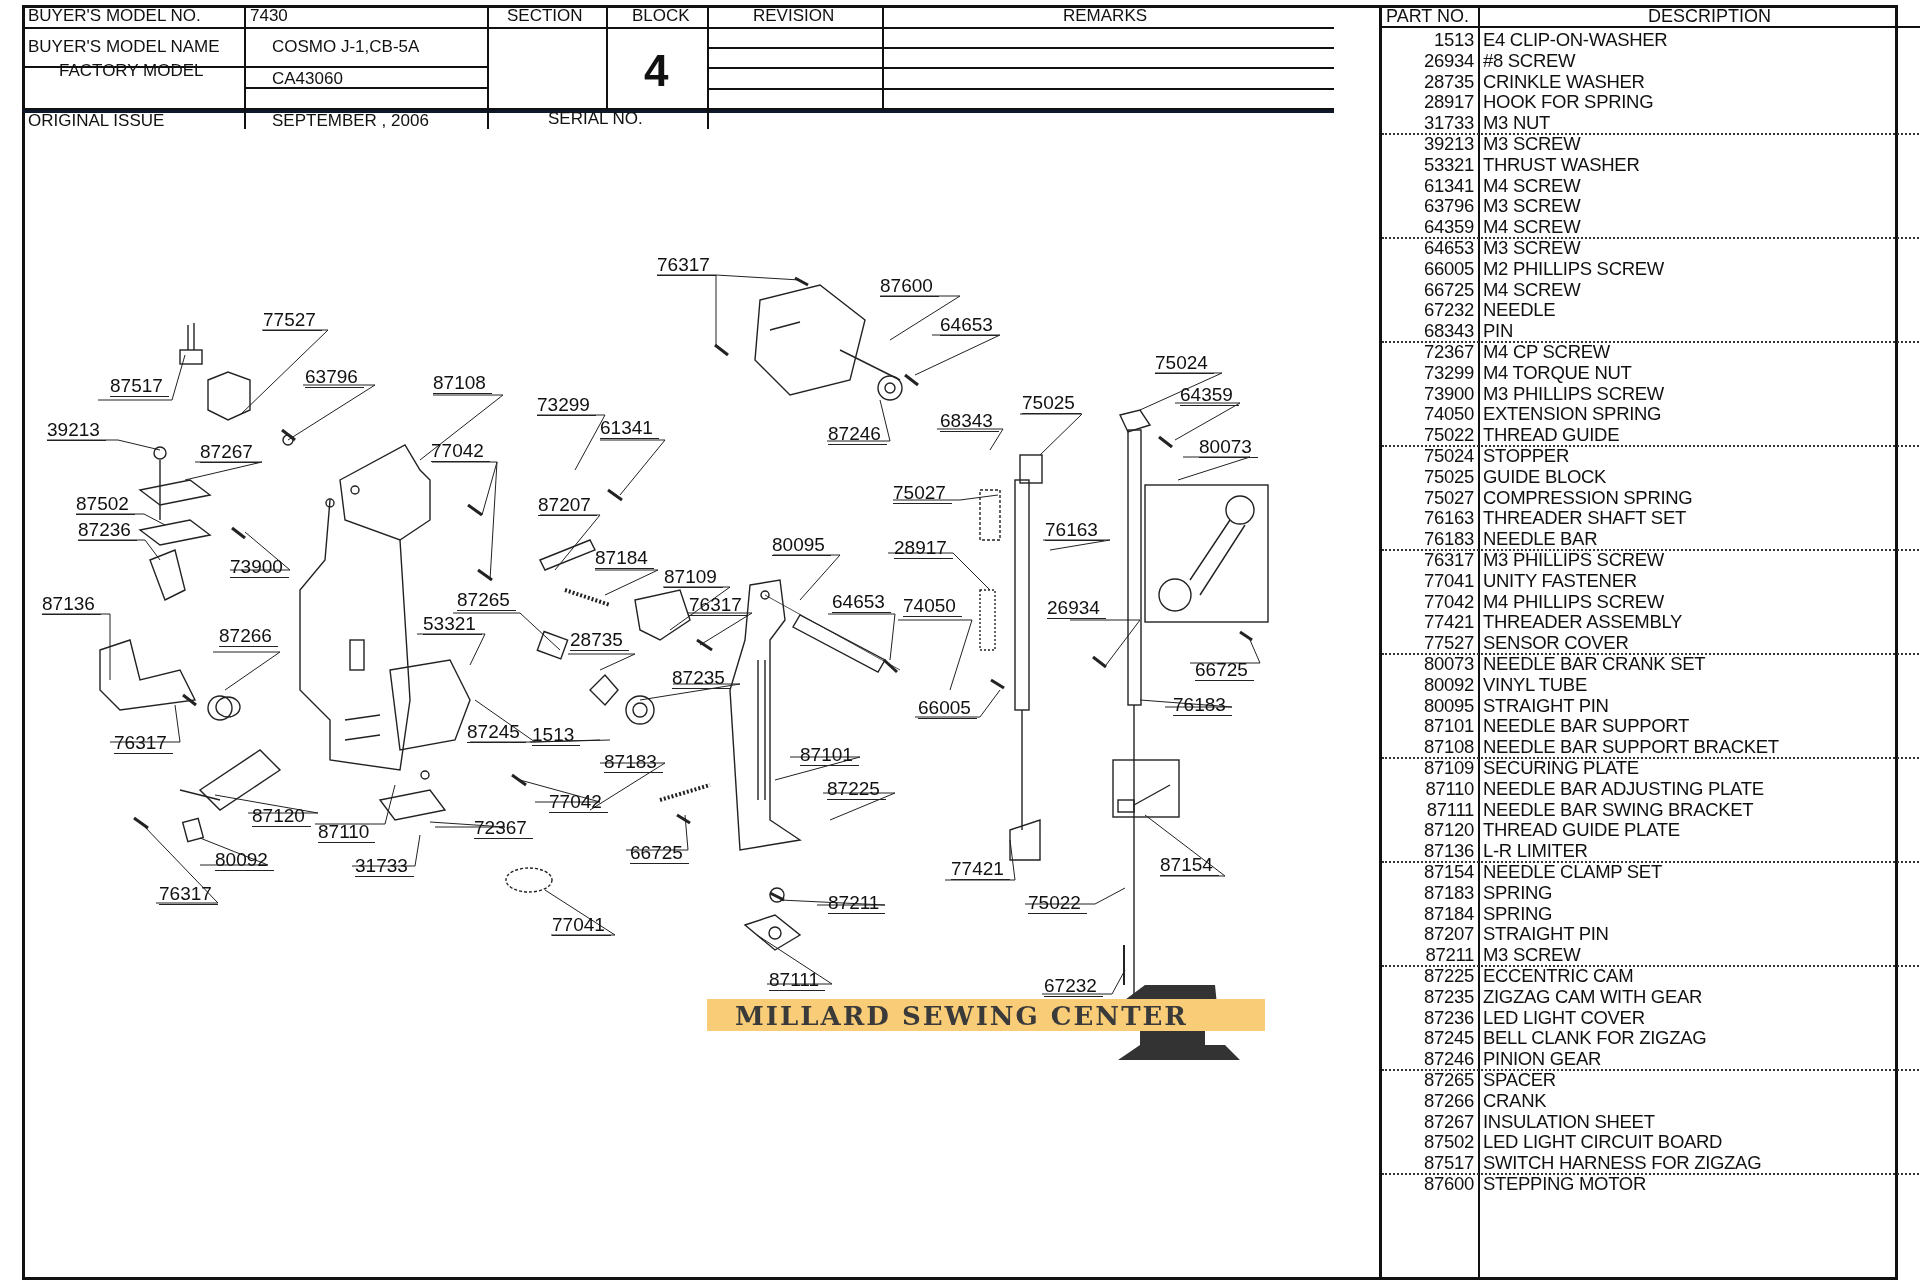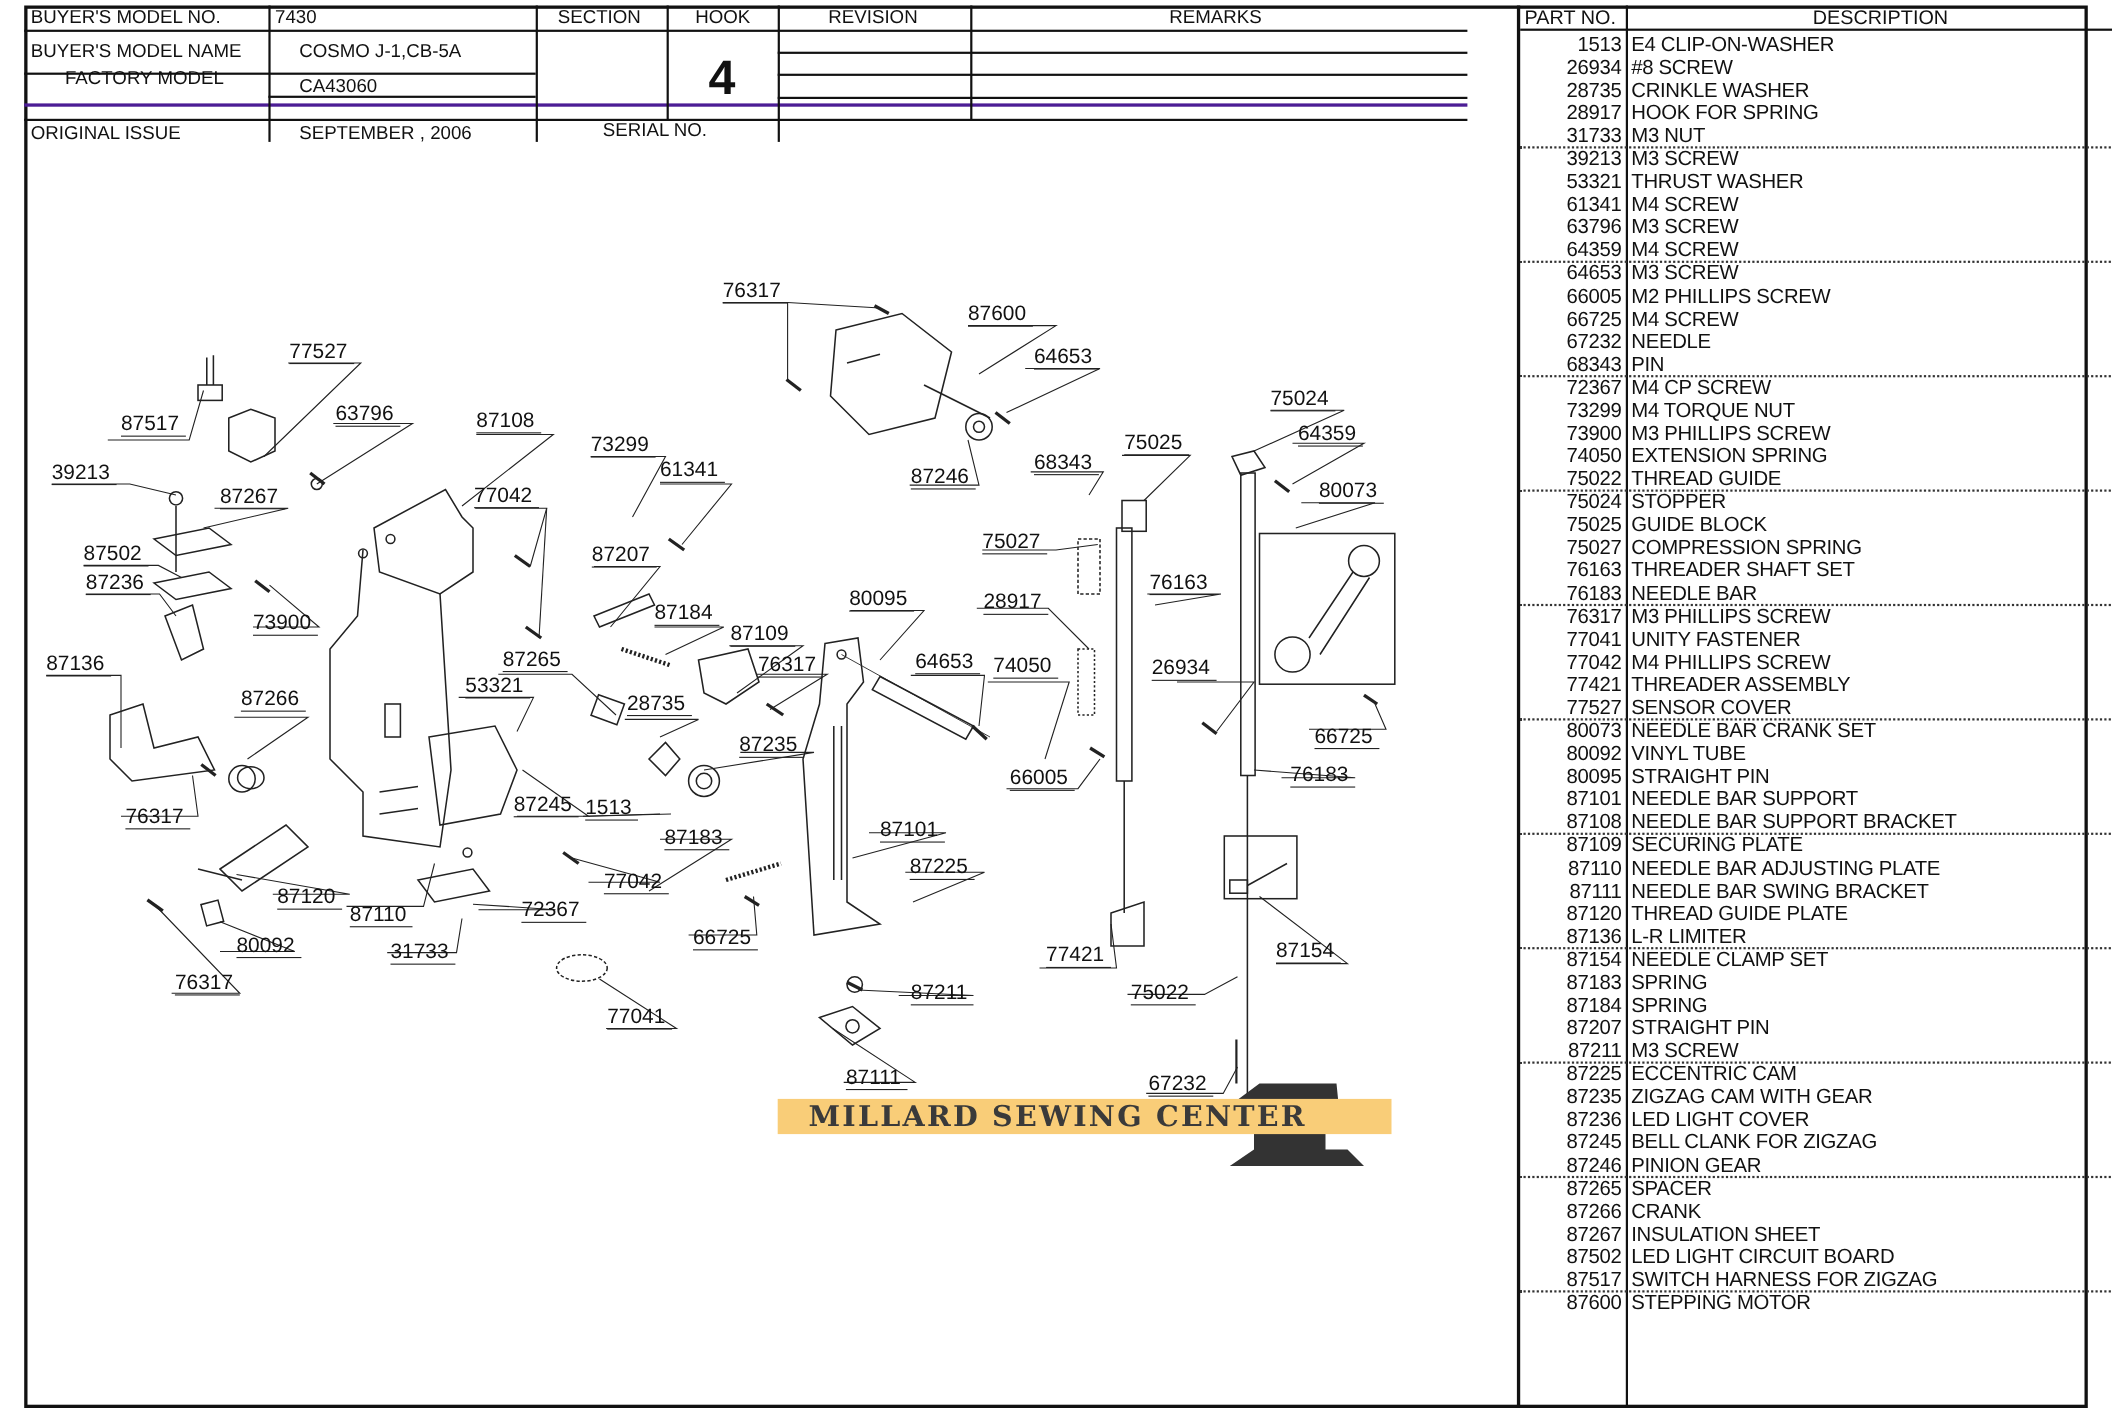--- a/index.html
+++ b/index.html
@@ -1,19 +1,19 @@
 <!DOCTYPE html>
 <html><head>
 <meta charset="utf-8">
 <style>
   html,body{margin:0;padding:0;background:#fff;}
   body{width:1920px;height:1283px;position:relative;overflow:hidden;font-family:"Liberation Sans",sans-serif;color:#111;}
   .frame{position:absolute;left:22px;top:5px;width:1876px;height:1275px;border:3px solid #111;box-sizing:border-box;}
   
-  .hdr{position:absolute;left:22px;top:5px;width:1312px;height:92px;border-bottom:3px solid #4c1d95;box-sizing:border-box;text-decoration:underline;}
+  .hdr{position:absolute;left:22px;top:5px;width:1312px;height:108px;border-bottom:3px solid #0f172a;box-sizing:border-box;text-decoration:underline;}
   .cell{position:absolute;box-sizing:border-box;font-size:17px;line-height:20px;white-space:nowrap;}
   .hl{position:absolute;background:#111;}
   .page-num{font-size:44px;font-weight:bold;line-height:44px;}
   
   .plist{position:absolute;left:1331px;top:5px;width:567px;height:1275px;border-left:3px solid #111;box-sizing:border-box;margin-left:48px;}
   .plist-head{position:absolute;left:0;top:0;width:100%;height:23px;border-bottom:2px solid #111;box-sizing:border-box;font-size:18px;line-height:22px;}
   .plist-divider{position:absolute;left:96px;top:0;width:2px;height:100%;background:#111;}
   .prow{position:absolute;left:0;width:100%;height:20.8px;font-size:18.5px;line-height:21px;}
   .prow .pn{position:absolute;right:472px;text-align:right;letter-spacing:-0.3px;}
   .prow .pd{position:absolute;left:101px;letter-spacing:-0.3px;}
@@ -47,21 +47,21 @@
 
   <div class="cell" style="left:6px;top:1px;">BUYER'S MODEL NO.</div>
   <div class="cell" style="left:228px;top:1px;">7430</div>
   <div class="cell" style="left:6px;top:32px;">BUYER'S MODEL NAME</div>
   <div class="cell" style="left:250px;top:32px;">COSMO J-1,CB-5A</div>
   <div class="cell" style="left:37px;top:56px;">FACTORY MODEL</div>
   <div class="cell" style="left:250px;top:64px;">CA43060</div>
   <div class="cell" style="left:6px;top:106px;text-align:right;">ORIGINAL ISSUE</div>
   <div class="cell" style="left:250px;top:106px;">SEPTEMBER , 2006</div>
   <div class="cell" style="left:485px;top:1px;">SECTION</div>
-  <div class="cell" style="left:610px;top:1px;">HOOK</div>
+  <div class="cell" style="left:610px;top:1px;">BLOCK</div>
   <div class="cell page-num" style="left:622px;top:44px;">4</div>
   <div class="cell" style="left:526px;top:104px;">SERIAL NO.</div>
   <div class="cell" style="left:731px;top:1px;">REVISION</div>
   <div class="cell" style="left:1041px;top:1px;">REMARKS</div>
 </div>
 
 <div class="plist">
   <div class="plist-head">
     <span style="position:absolute;left:4px;">PART NO.</span>
     <span style="position:absolute;left:266px;">DESCRIPTION</span>

